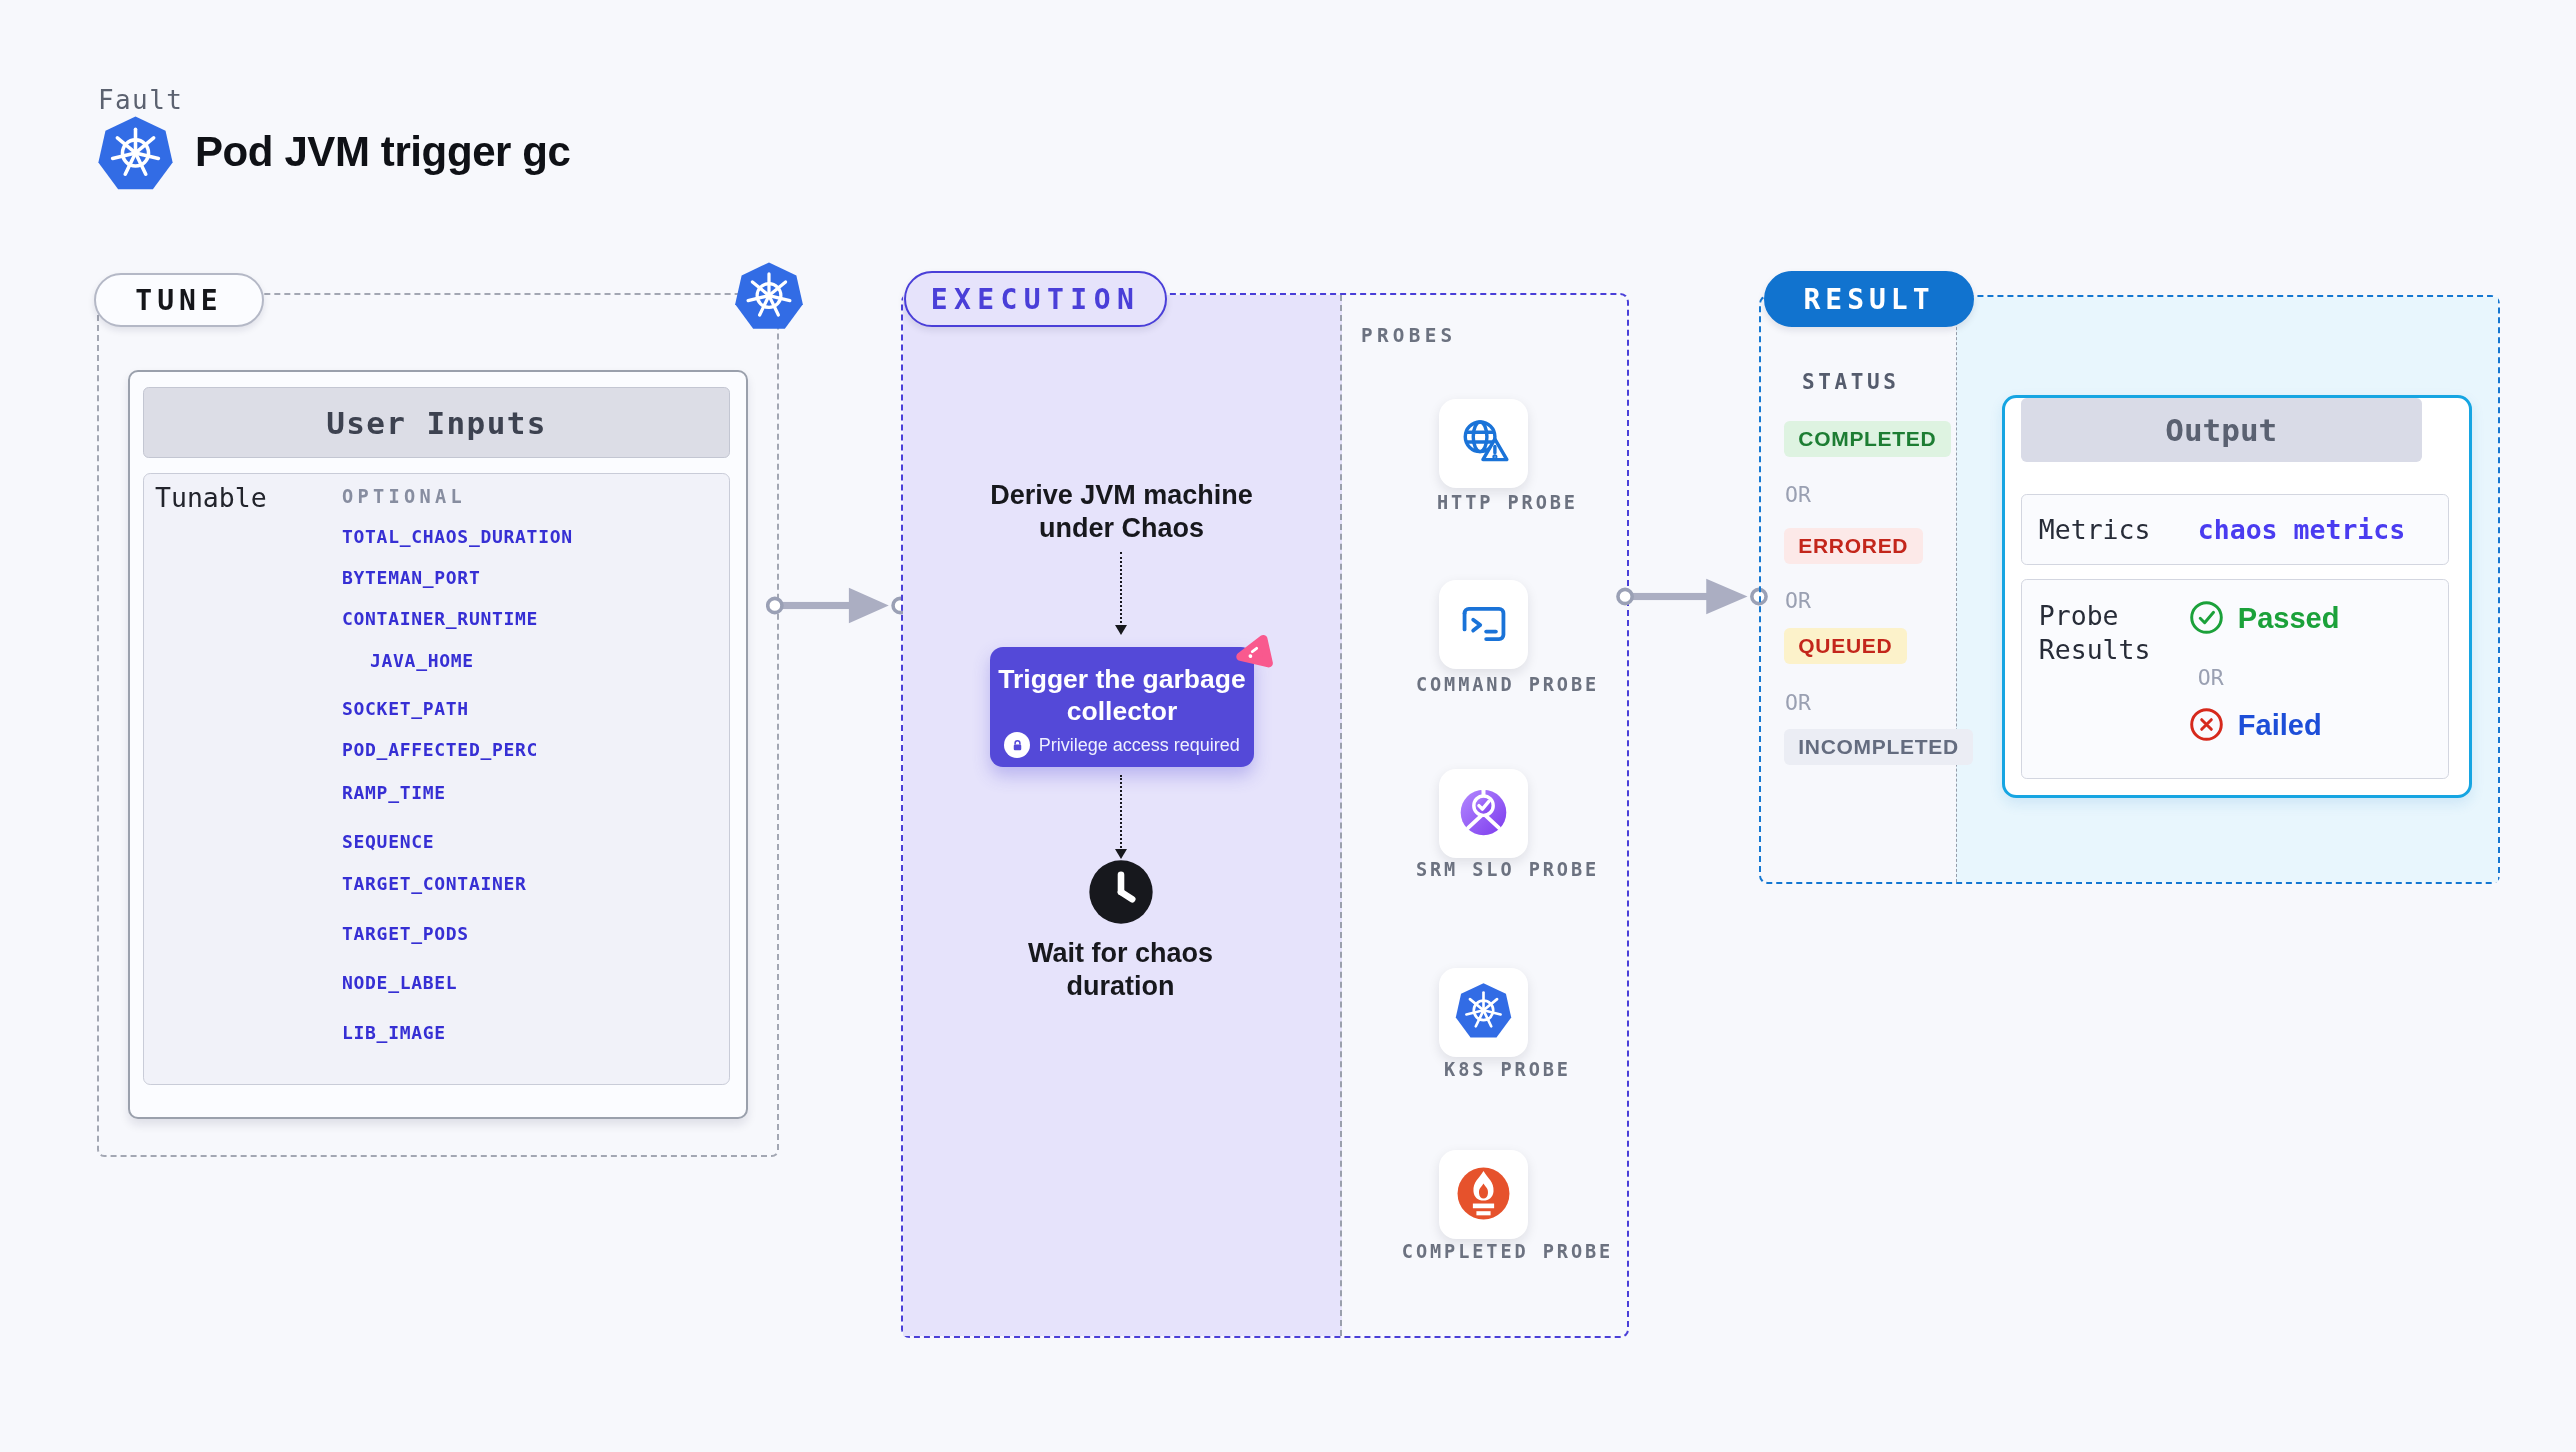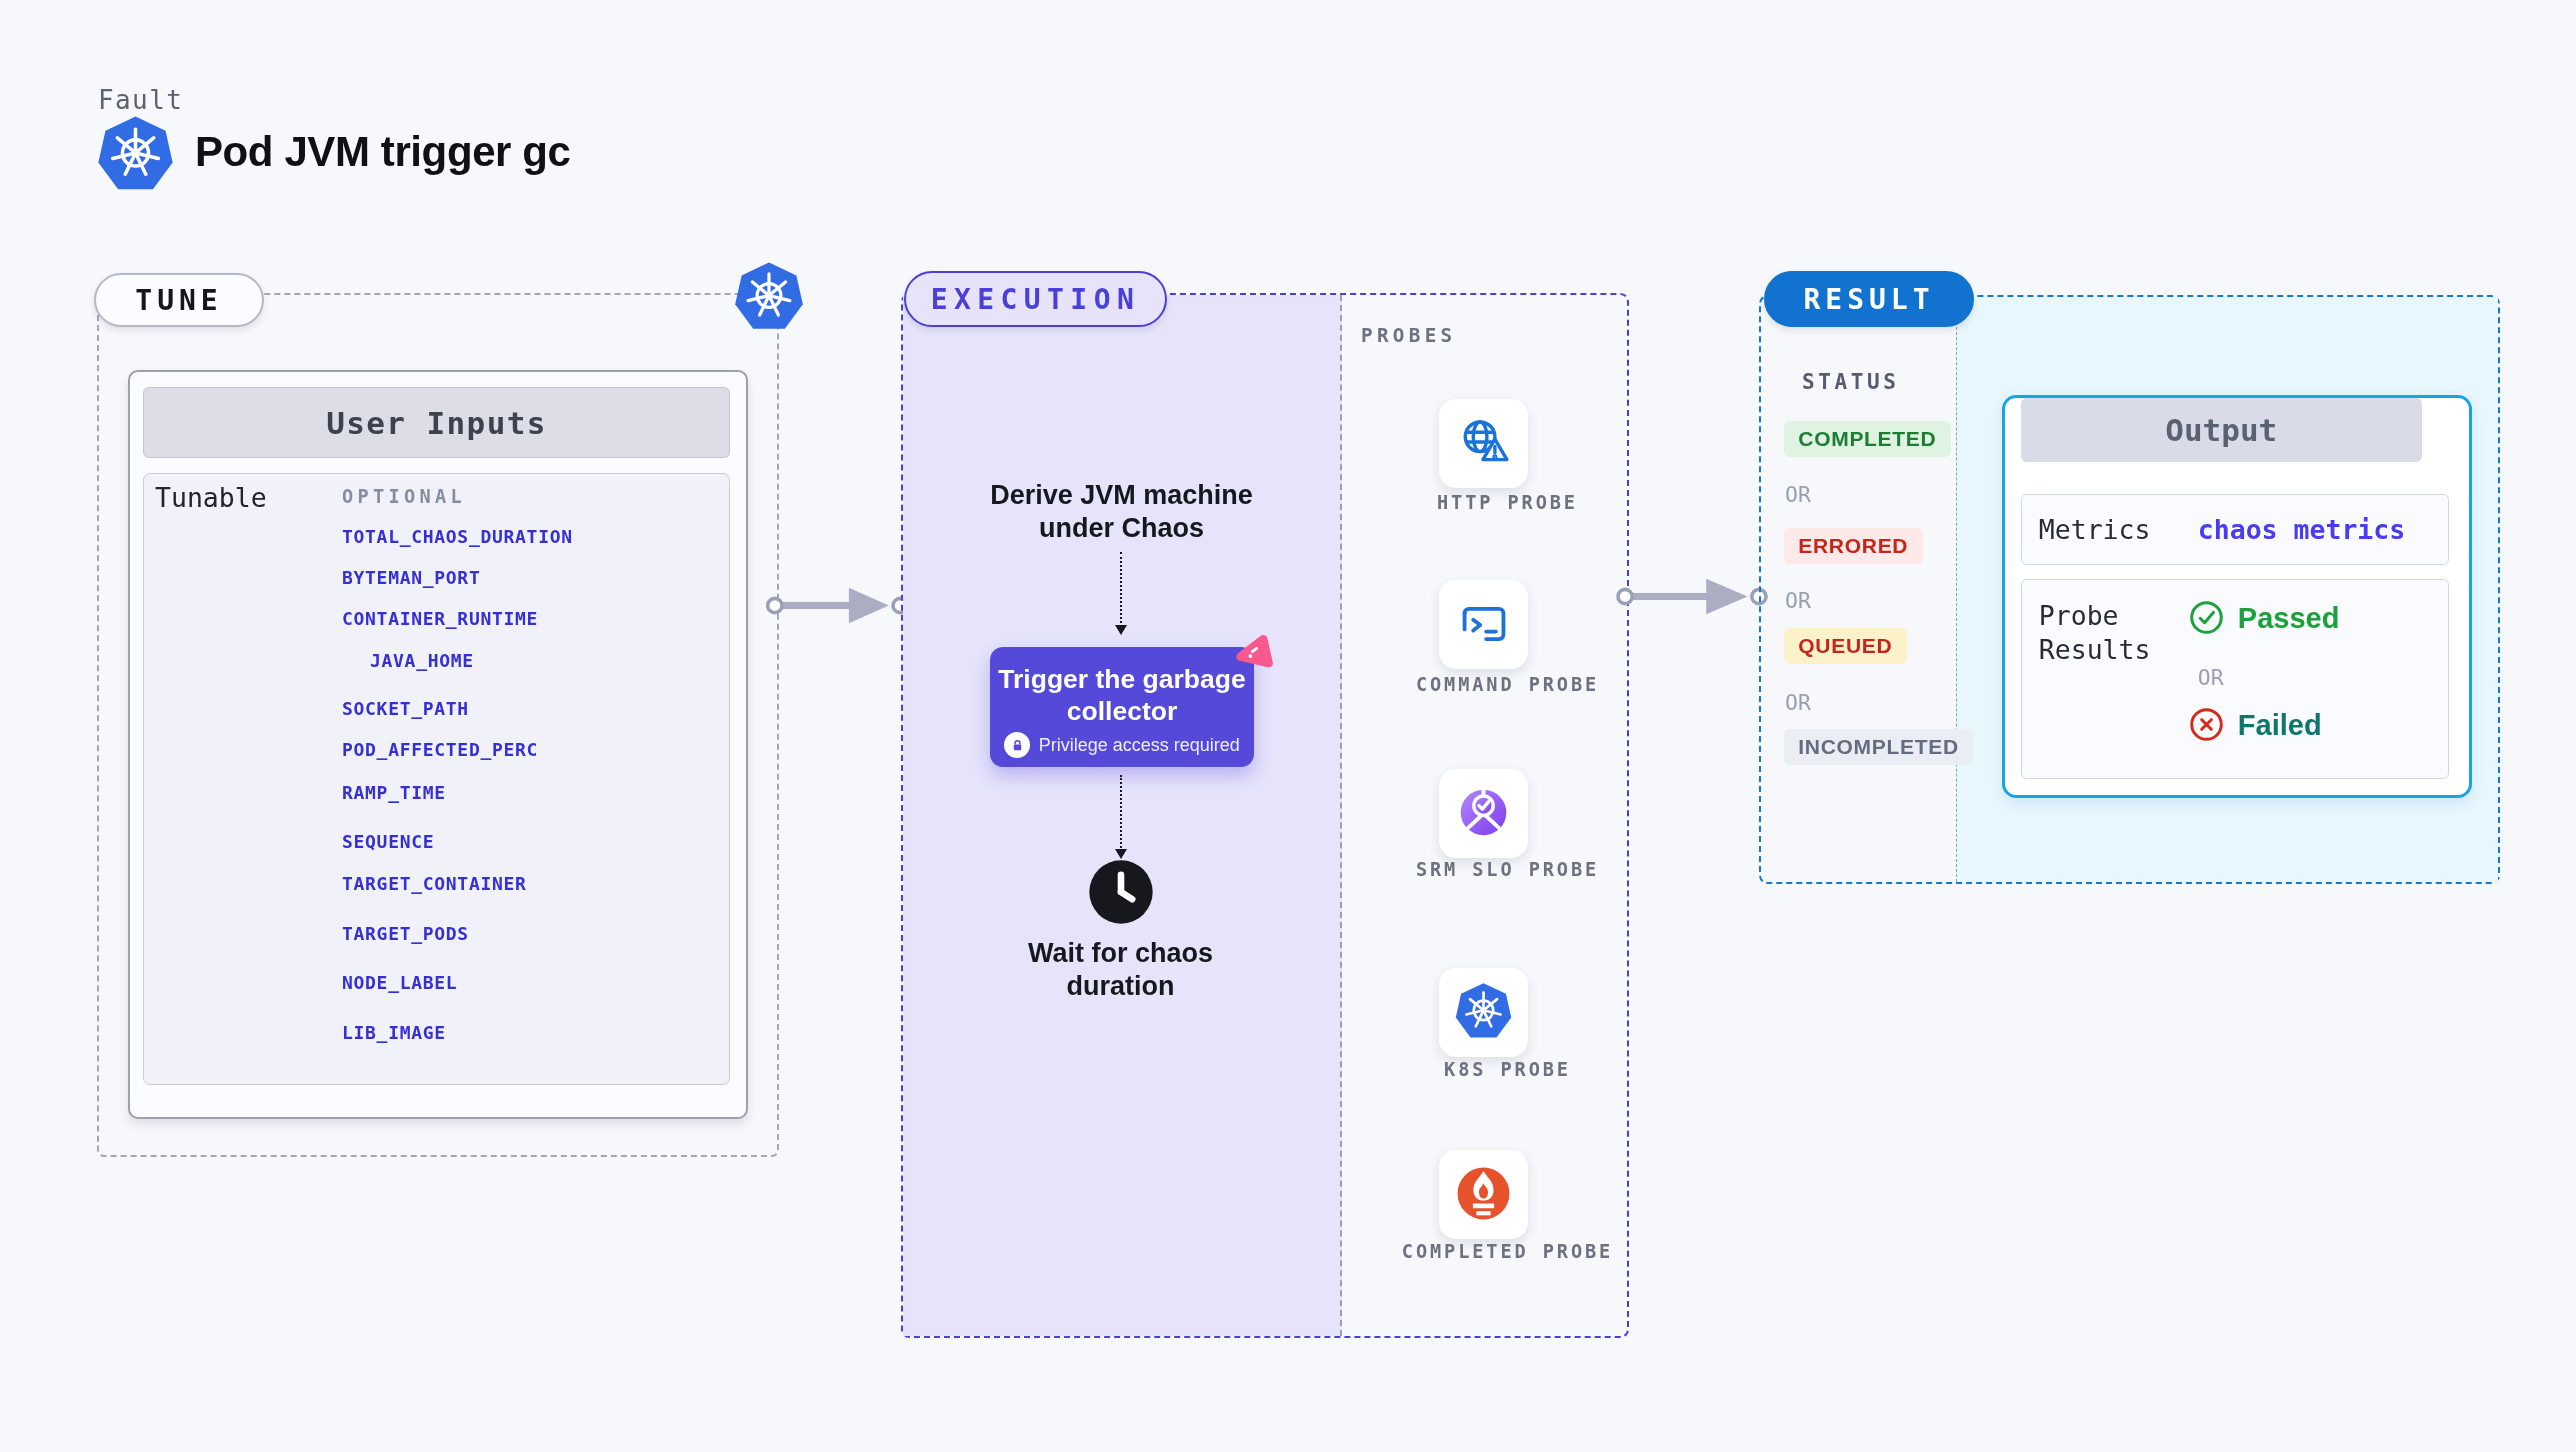--- a/index.html
+++ b/index.html
@@ -64,21 +64,21 @@
   .output-card{left:2002px;top:395px;width:464px;height:397px;background:#ffffff;border:3.6px solid #16a5e2;border-radius:14.3px;box-shadow:0 5.7px 13px rgba(22,120,200,.12);}
   .output-header{left:15.8px;top:15.8px;width:401px;height:64px;margin:0 15.8px;background:#d9dbe7;border-radius:5.7px;
                  display:flex;align-items:center;justify-content:center;font-size:31px;font-weight:700;color:#5a6171;}
   .output-row{left:15.8px;width:426px;background:#fafbfe;border:1.4px solid #d3d6e0;border-radius:5.7px;}
   .row-metrics{top:96px;height:69px;}
   .row-probe{top:181px;height:198px;}
   .metrics-label{left:17px;top:18.6px;font-size:26.5px;color:#272c38;}
   .metrics-value{left:176px;top:18.6px;font-size:26.5px;font-weight:700;color:#4a3cf0;}
   .probe-results-label{left:17px;top:18.6px;font-size:26.5px;color:#272c38;line-height:34px;}
   .passed-text{font-size:29px;font-weight:700;color:#1ba13a;}
-  .failed-text{font-size:29px;font-weight:700;color:#0f766e;}
+  .failed-text{font-size:29px;font-weight:700;color:#1d4ed8;}
   .out-or{left:176px;top:85px;font-size:21.5px;color:#9aa0b2;}
 </style>
 </head>
 <body>
 
 <div id="stage">
 
   <div class="abs kicker mono">Fault</div>
   <span class="abs" style="left:96px;top:115px;width:79px;height:79px;">
     <svg width="79" height="79" viewBox="0 0 100 100">

